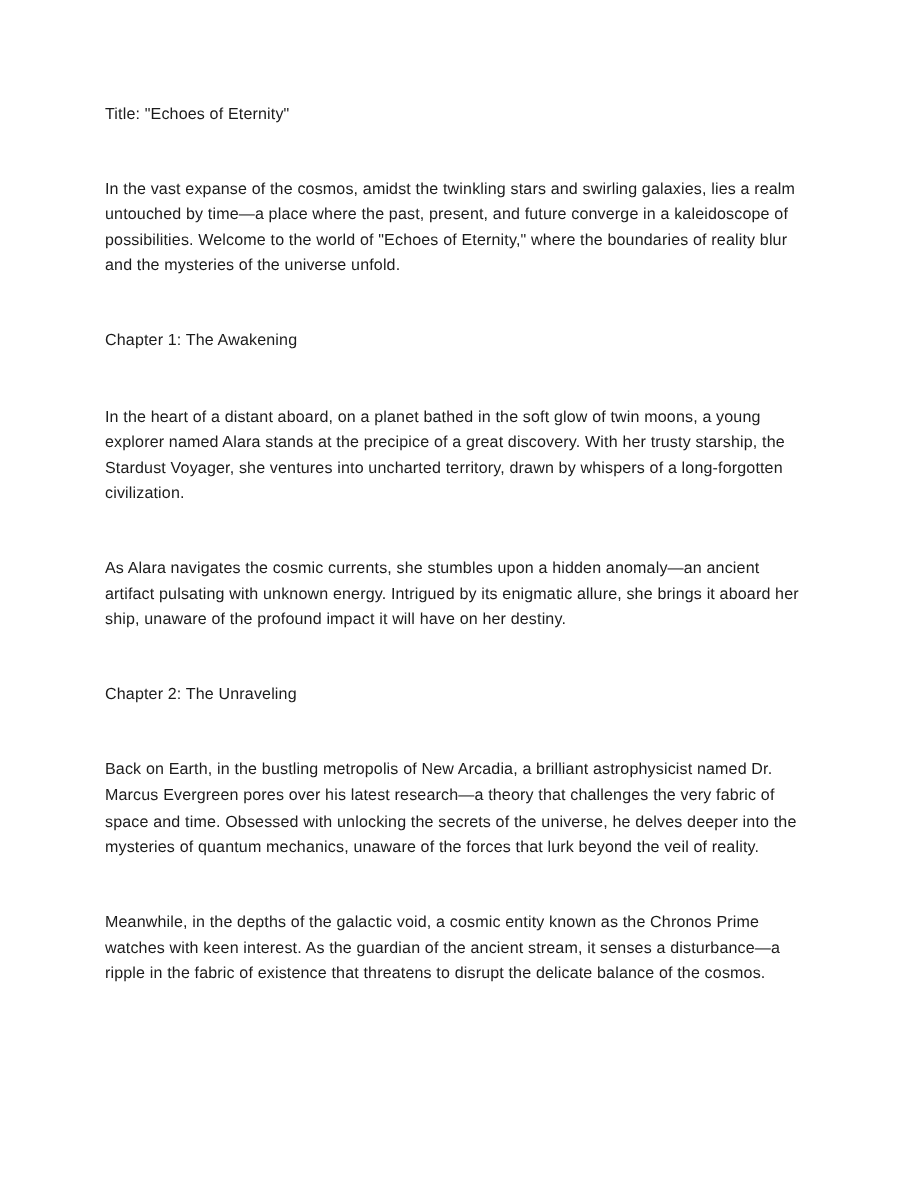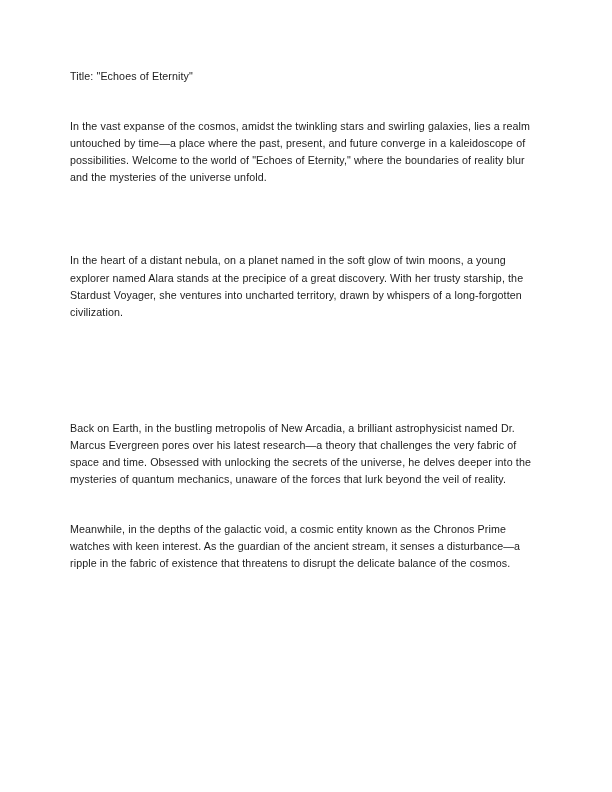--- a/index.html
+++ b/index.html
@@ -51,27 +51,30 @@
 
 <div class="page">
   <div class="content">
 
     <p class="para">Title: "Echoes of Eternity"</p>
     <div class="gap-title"></div>
 
     <p class="para">In the vast expanse of the cosmos, amidst the twinkling stars and swirling galaxies, lies a realm untouched by time—a place where the past, present, and future converge in a kaleidoscope of possibilities. Welcome to the world of "Echoes of Eternity," where the boundaries of reality blur and the mysteries of the universe unfold.</p>
     <div class="gap-heading"></div>
 
+    <p class="para">Chapter 1: The Awakening</p>
     <div class="gap-heading"></div>
 
-    <p class="para">In the heart of a distant nebula, on a planet named in the soft glow of twin moons, a young explorer named Alara stands at the precipice of a great discovery. With her trusty starship, the Stardust Voyager, she ventures into uncharted territory, drawn by whispers of a long-forgotten civilization.</p>
+    <p class="para">In the heart of a distant aboard, on a planet bathed in the soft glow of twin moons, a young explorer named Alara stands at the precipice of a great discovery. With her trusty starship, the Stardust Voyager, she ventures into uncharted territory, drawn by whispers of a long-forgotten civilization.</p>
     <div class="gap-para"></div>
 
+    <p class="para">As Alara navigates the cosmic currents, she stumbles upon a hidden anomaly—an ancient artifact pulsating with unknown energy. Intrigued by its enigmatic allure, she brings it aboard her ship, unaware of the profound impact it will have on her destiny.</p>
     <div class="gap-para"></div>
 
+    <p class="para">Chapter 2: The Unraveling</p>
     <div class="gap-heading"></div>
 
     <p class="para">Back on Earth, in the bustling metropolis of New Arcadia, a brilliant astrophysicist named Dr. Marcus Evergreen pores over his latest research—a theory that challenges the very fabric of space and time. Obsessed with unlocking the secrets of the universe, he delves deeper into the mysteries of quantum mechanics, unaware of the forces that lurk beyond the veil of reality.</p>
     <div class="gap-para"></div>
 
     <p class="para">Meanwhile, in the depths of the galactic void, a cosmic entity known as the Chronos Prime watches with keen interest. As the guardian of the ancient stream, it senses a disturbance—a ripple in the fabric of existence that threatens to disrupt the delicate balance of the cosmos.</p>
 
   </div>
 </div>
 

